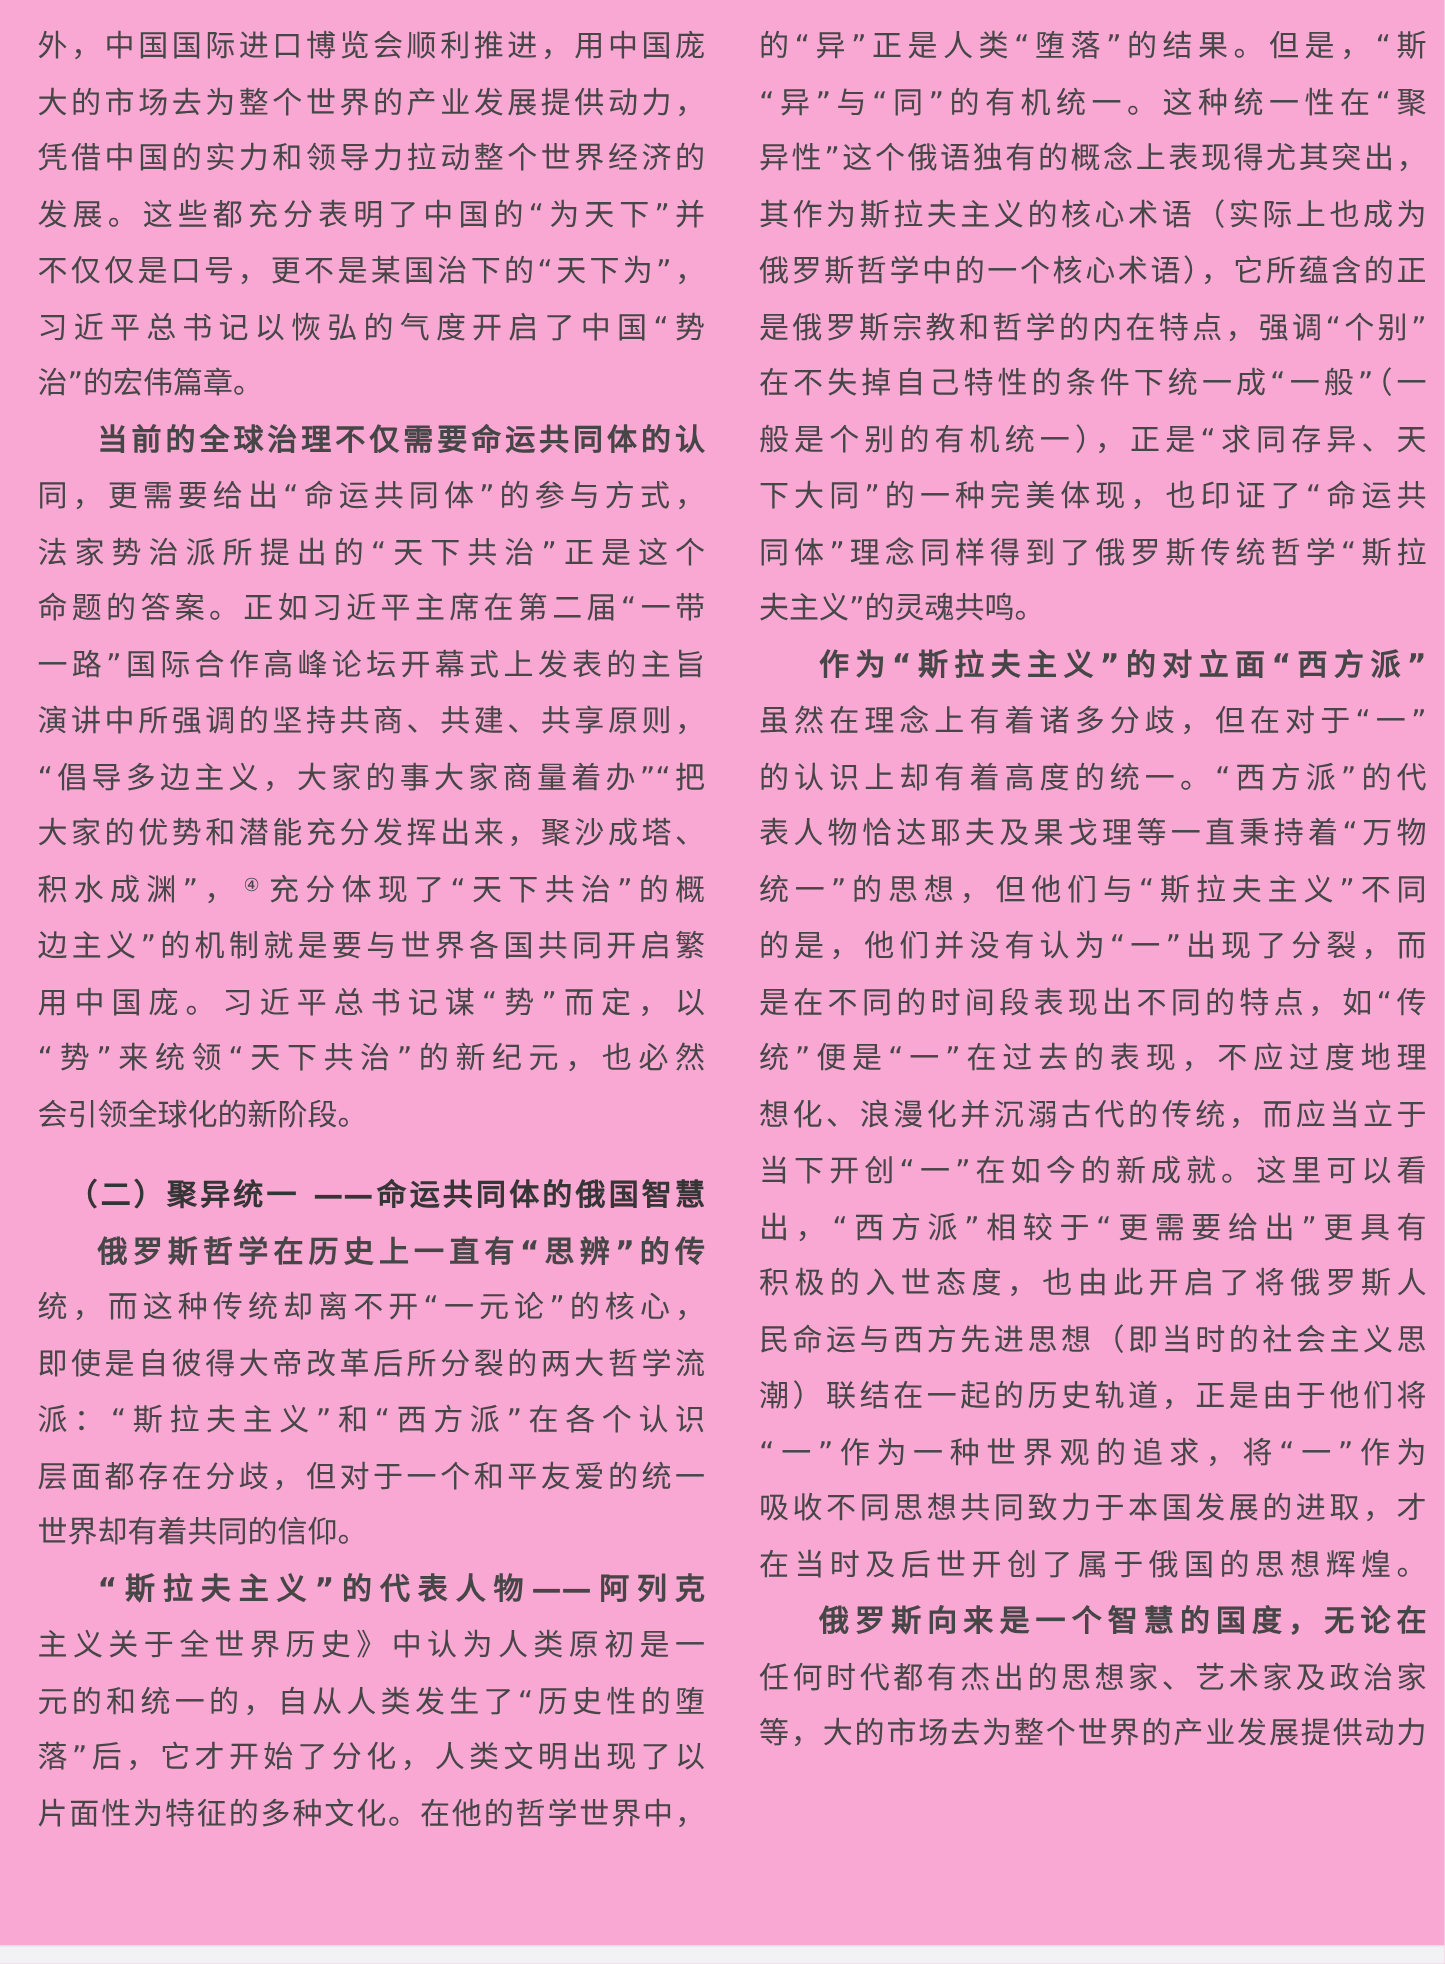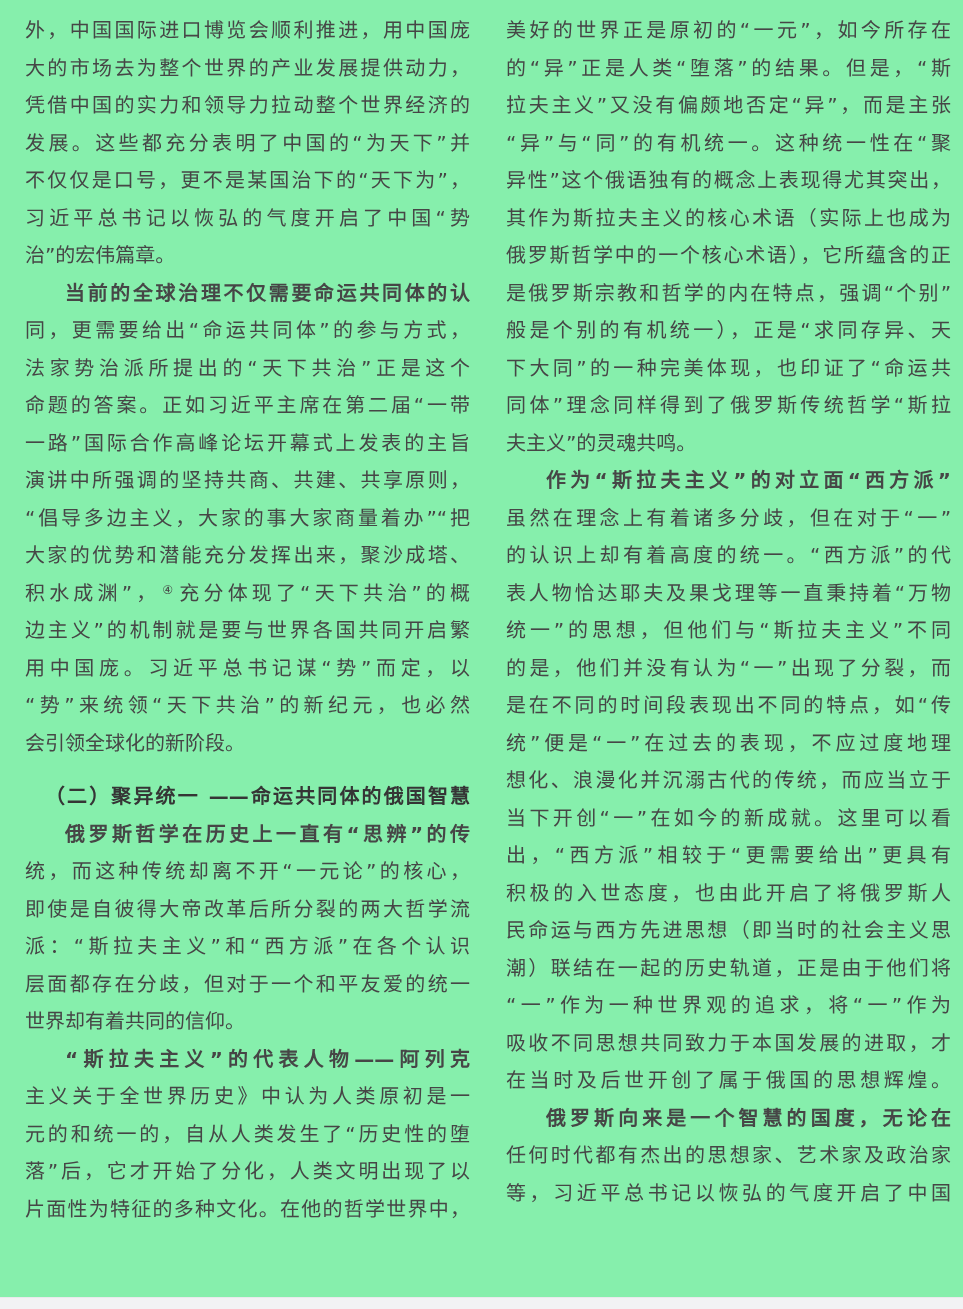--- a/index.html
+++ b/index.html
@@ -10,21 +10,21 @@
   body {
     width: 963px;
     height: 1309px;
     position: relative;
     overflow: hidden;
     font-family: "DejaVu Sans", sans-serif;
   }
   .page {
     position: absolute;
     inset: 0;
-    background: #86efac;
+    background: #f9a8d4;
   }
   .col {
     position: absolute;
     top: 12px;
     width: 445px;
     font-size: 20px;
     line-height: 37.5px;
     color: #464646;
   }
   .col-left  { left: 25px; }
@@ -98,28 +98,27 @@
       <div class="line full">派：“斯拉夫主义”和“西方派”在各个认识</div>
       <div class="line full">层面都存在分歧，但对于一个和平友爱的统一</div>
       <div class="line end">世界却有着共同的信仰。</div>
       <div class="line indent">“斯拉夫主义”的代表人物——阿列克</div>
       <div class="line full">主义关于全世界历史》中认为人类原初是一</div>
       <div class="line full">元的和统一的，自从人类发生了“历史性的堕</div>
       <div class="line full">落”后，它才开始了分化，人类文明出现了以</div>
       <div class="line full">片面性为特征的多种文化。在他的哲学世界中，</div>
     </div>
   <div class="col col-right">
-      <div class="line full">美好的世界正是原初的“一元”，如今所存在</div>
       <div class="line full">的“异”正是人类“堕落”的结果。但是，“斯</div>
-      <div class="line full">拉夫主义”又没有偏颇地否定“异”，而是主张</div>
       <div class="line full">“异”与“同”的有机统一。这种统一性在“聚</div>
       <div class="line full">异性”这个俄语独有的概念上表现得尤其突出，</div>
       <div class="line full">其作为斯拉夫主义的核心术语（实际上也成为</div>
       <div class="line full">俄罗斯哲学中的一个核心术语），它所蕴含的正</div>
       <div class="line full">是俄罗斯宗教和哲学的内在特点，强调“个别”</div>
+      <div class="line full">在不失掉自己特性的条件下统一成“一般”（一</div>
       <div class="line full">般是个别的有机统一），正是“求同存异、天</div>
       <div class="line full">下大同”的一种完美体现，也印证了“命运共</div>
       <div class="line full">同体”理念同样得到了俄罗斯传统哲学“斯拉</div>
       <div class="line end">夫主义”的灵魂共鸣。</div>
       <div class="line indent">作为“斯拉夫主义”的对立面“西方派”</div>
       <div class="line full">虽然在理念上有着诸多分歧，但在对于“一”</div>
       <div class="line full">的认识上却有着高度的统一。“西方派”的代</div>
       <div class="line full">表人物恰达耶夫及果戈理等一直秉持着“万物</div>
       <div class="line full">统一”的思想，但他们与“斯拉夫主义”不同</div>
       <div class="line full">的是，他们并没有认为“一”出现了分裂，而</div>
@@ -129,16 +128,16 @@
       <div class="line full">当下开创“一”在如今的新成就。这里可以看</div>
       <div class="line full">出，“西方派”相较于“更需要给出”更具有</div>
       <div class="line full">积极的入世态度，也由此开启了将俄罗斯人</div>
       <div class="line full">民命运与西方先进思想（即当时的社会主义思</div>
       <div class="line full">潮）联结在一起的历史轨道，正是由于他们将</div>
       <div class="line full">“一”作为一种世界观的追求，将“一”作为</div>
       <div class="line full">吸收不同思想共同致力于本国发展的进取，才</div>
       <div class="line full">在当时及后世开创了属于俄国的思想辉煌。</div>
       <div class="line indent">俄罗斯向来是一个智慧的国度，无论在</div>
       <div class="line full">任何时代都有杰出的思想家、艺术家及政治家</div>
-      <div class="line full">等，习近平总书记以恢弘的气度开启了中国</div>
+      <div class="line full">等，大的市场去为整个世界的产业发展提供动力</div>
     </div>
   <div class="page-edge-bottom"></div>
 </div>
 
 </body></html>

